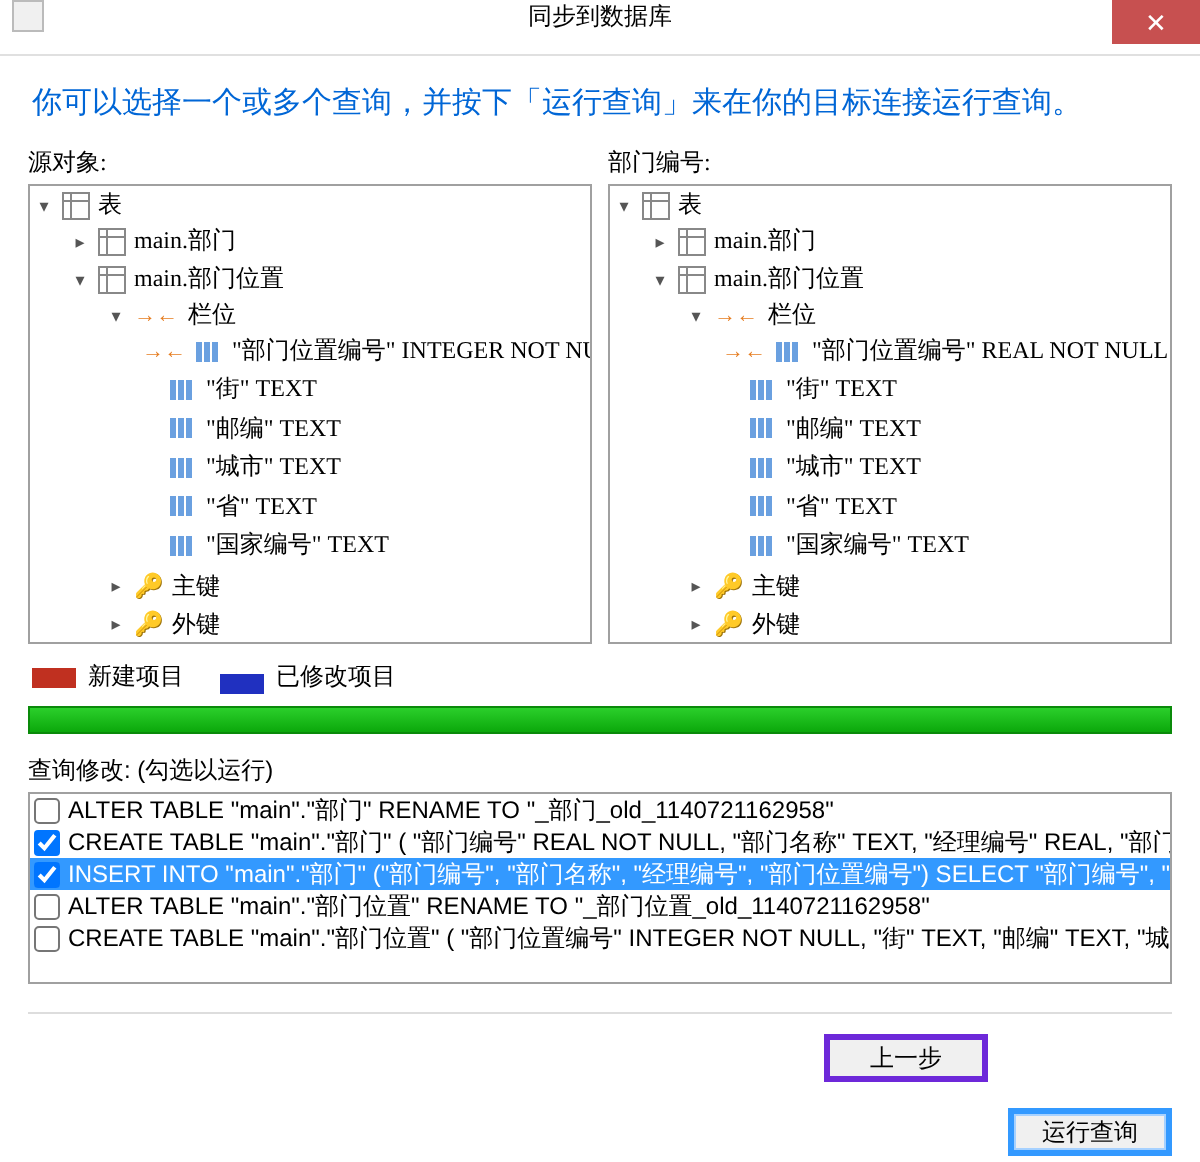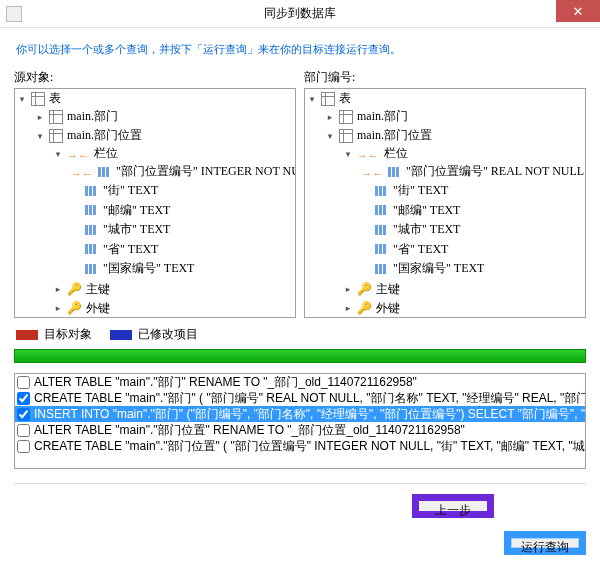--- a/index.html
+++ b/index.html
@@ -12,21 +12,21 @@
     width: 600px;
     height: 581px;
     overflow: hidden;
   }
   
   .titlebar {
     height: 28px;
     background: #fff;
     border-bottom: 1px solid #e0e0e0;
     display: flex;
-    align-items: center;
+    align-items: flex-start;
     position: relative;
   }
   .titlebar .app-icon {
     width: 16px; height: 16px;
     margin-left: 6px;
     background: #f0f0f0;
     border: 1px solid #bbb;
     position: relative;
   }
   .titlebar .title {
@@ -44,21 +44,21 @@
     display: flex;
     align-items: center;
     justify-content: center;
     font-size: 13px;
     cursor: pointer;
   }
   
   .content { padding: 0 14px; }
   .instruction {
     color: #0066d6;
-    font-size: 11px;
+    font-size: 15px;
     padding: 14px 2px 12px 2px;
   }
 
   .panels {
     display: flex;
     gap: 8px;
   }
   .panel { flex: 1; min-width: 0; font-family: Liberation Serif, serif; }
   .panel-label { margin-bottom: 2px; }
   .treebox {
@@ -145,21 +145,21 @@
     border-top: 1px solid #ddd;
     margin-top: 14px;
     padding: 10px 0 0 0;
     display:flex;
     justify-content:flex-end;
     gap: 10px;
   }
   .btn {
     min-width: 82px;
     height: 24px;
-    border: 7px solid #6d28d9;
+    border: 3px solid #6d28d9;
     background: #f0f0f0;
     font-size: 12px;
     cursor: pointer;
   }
   .btn.primary { border-color:#3399ff; box-shadow: inset 0 0 0 1px #a6d1ff; margin-top: 37px; }
 </style>
 </head>
 <body>
 
 <div class="titlebar">
@@ -419,29 +419,30 @@
             </ul>
           </li>
         </ul>
       </div>
     </div>
   </div>
 
   <div class="legend-row">
     <span style="display:inline-flex;align-items:center;gap:6px;">
       <span class="swatch red"></span>
-      <span>目标对象</span>
+      <span>新建项目</span>
     </span>
-    <span style="display:inline-flex;align-items:center;gap:6px;">
+    <span style="display:inline-flex;align-items:flex-end;gap:6px;">
       <span class="swatch blue"></span>
       <span>已修改项目</span>
     </span>
   </div>
   <div class="progress"></div>
 
+  <div class="qlabel">查询修改: (勾选以运行)</div>
   <div class="qbox" id="qbox">
       <div class="qrow">
         <input type="checkbox" style="">
         <span>ALTER TABLE "main"."部门" RENAME TO "_部门_old_1140721162958"</span>
       </div>
       <div class="qrow">
         <input type="checkbox" checked="" style="">
         <span>CREATE TABLE "main"."部门" ( "部门编号" REAL NOT NULL, "部门名称" TEXT, "经理编号" REAL, "部门位置…</span>
       </div>
       <div class="qrow selected">

